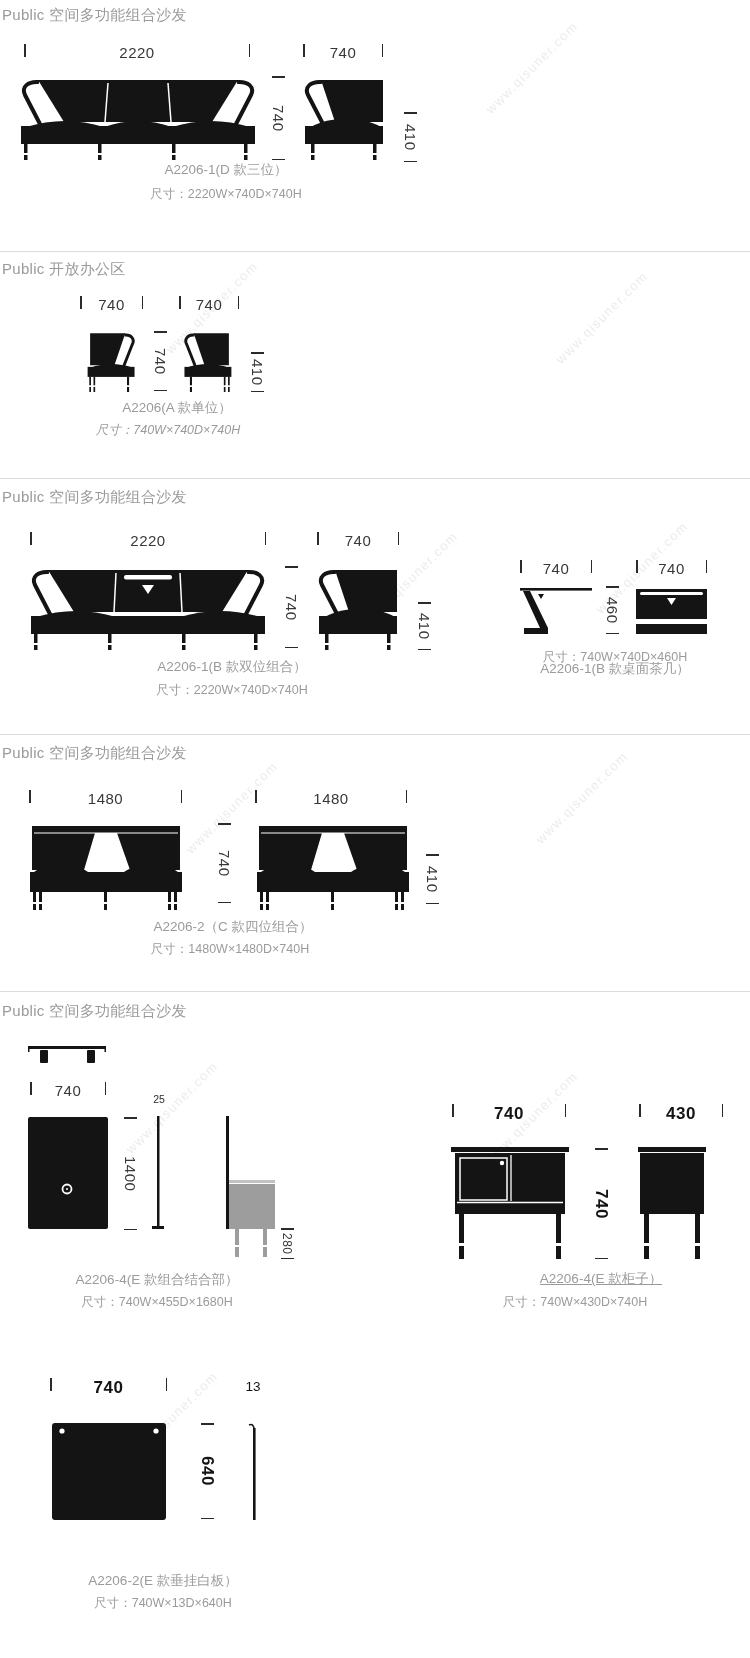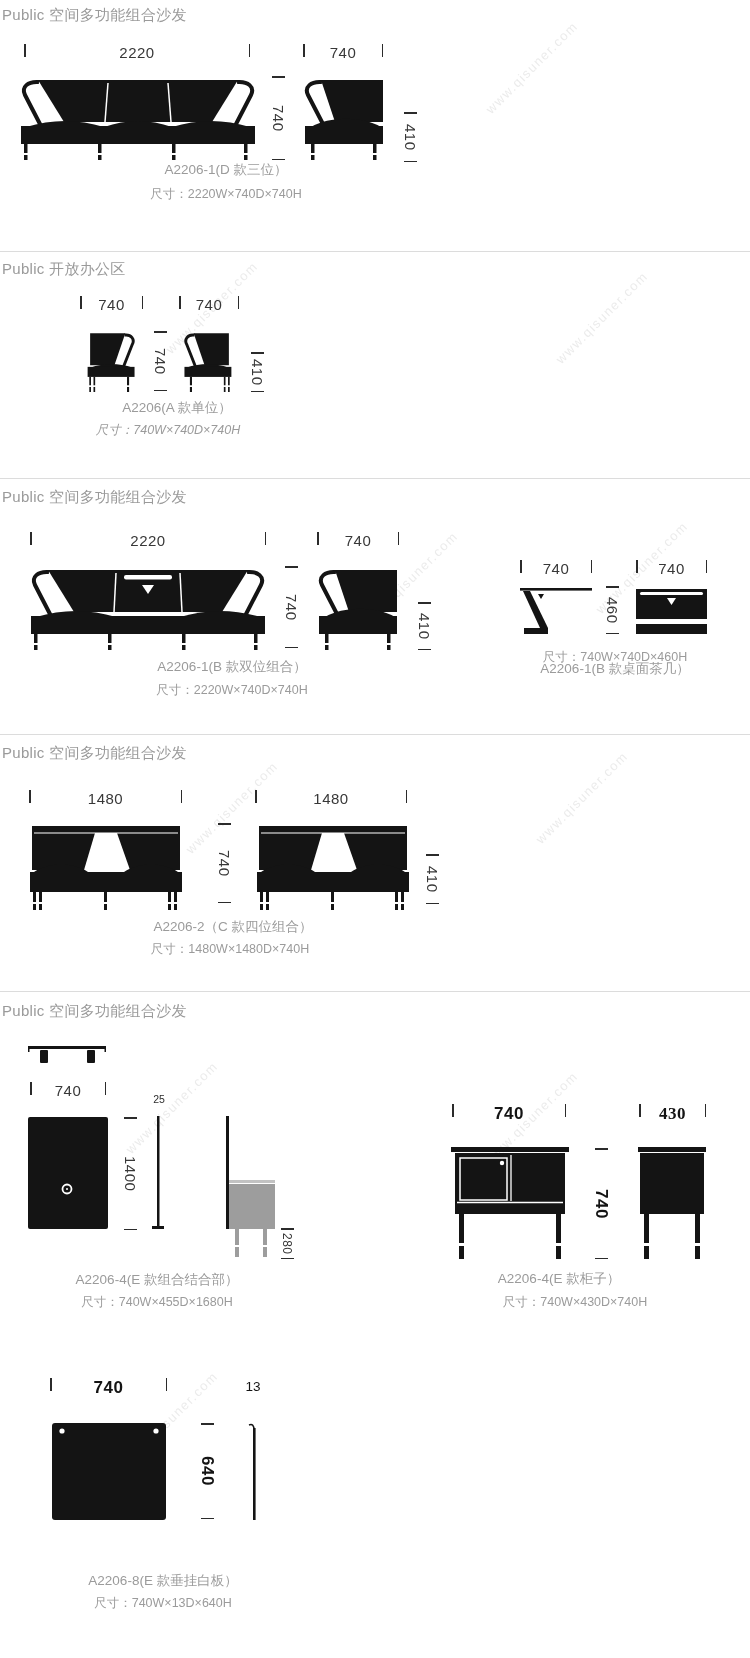--- a/index.html
+++ b/index.html
@@ -326,21 +326,21 @@
   <div class="vdim" style="left:279px;top:1228px;height:31px;">
     <span class="lbl" style="font-size:12px;">280</span>
   </div>
 
   <div class="cap" style="left:37px;top:1271px;">A2206-4(E 款组合结合部）</div>
   <div class="siz" style="left:37px;top:1294px;">尺寸：740W×455D×1680H</div>
 
   <div class="hdim big" style="left:452px;top:1104px;width:114px;">
     <span class="lbl">740</span>
   </div>
-  <div class="hdim big" style="left:639px;top:1104px;width:67px;font-family:Liberation Serif, serif;">
+  <div class="hdim big" style="left:639px;top:1104px;width:84px;">
     <span class="lbl">430</span>
   </div>
 
   <svg style="left:451px;top:1147px;" width="118" height="112" viewBox="0 0 118 112">
     <rect class="ink" x="0" y="0" width="118" height="5"></rect>
     <rect class="ink" x="4" y="6" width="110" height="61"></rect>
     <rect x="9" y="11" width="47" height="42" fill="none" stroke="#fff" stroke-width="1.5"></rect>
     <circle cx="51" cy="16" r="2.2" fill="#fff"></circle>
     <path d="M60,8 L60,54" stroke="#fff" stroke-width="1.3"></path>
     <path d="M6,55.5 L112,55.5" stroke="#fff" stroke-width="1.3"></path>
@@ -356,21 +356,21 @@
 
   <svg style="left:638px;top:1147px;" width="68" height="112" viewBox="0 0 68 112">
     <rect class="ink" x="0" y="0" width="68" height="5"></rect>
     <rect class="ink" x="2" y="6" width="64" height="61"></rect>
     <rect class="ink" x="6" y="67" width="5" height="29"></rect>
       <rect class="ink" x="6" y="99" width="5" height="13"></rect>
     <rect class="ink" x="57" y="67" width="5" height="29"></rect>
       <rect class="ink" x="57" y="99" width="5" height="13"></rect>
   </svg>
 
-  <div class="cap" style="left:439px;top:1270px;">A2206-4(E 款柜子）</div>
+  <div class="cap" style="left:481px;top:1270px;text-decoration:underline;">A2206-4(E 款柜子）</div>
   <div class="siz" style="left:455px;top:1294px;">尺寸：740W×430D×740H</div>
 
   <div class="hdim big" style="left:50px;top:1378px;width:117px;">
     <span class="lbl">740</span>
   </div>
   <div class="freelbl" style="left:241px;top:1379px;width:24px;font-size:13.5px;color:#141414;">13</div>
 
   <svg style="left:52px;top:1423px;" width="114" height="97" viewBox="0 0 114 97">
     <rect class="ink" x="0" y="0" width="114" height="97" rx="3"></rect>
     <circle cx="10" cy="8" r="2.6" fill="#fff"></circle>
@@ -379,16 +379,16 @@
 
   <div class="vdim big" style="left:199px;top:1423px;height:96px;">
     <span class="lbl">640</span>
   </div>
 
   <svg style="left:248px;top:1422px;" width="10" height="99" viewBox="0 0 10 99">
     <path d="M6,8 Q6,1 1,3" stroke="#141414" stroke-width="1.6" fill="none"></path>
     <rect class="ink" x="5" y="6" width="2.6" height="92"></rect>
   </svg>
 
-  <div class="cap" style="left:43px;top:1572px;">A2206-8(E 款垂挂白板）</div>
+  <div class="cap" style="left:43px;top:1572px;">A2206-2(E 款垂挂白板）</div>
   <div class="siz" style="left:43px;top:1595px;">尺寸：740W×13D×640H</div>
 
 </div>
 
 </body></html>

